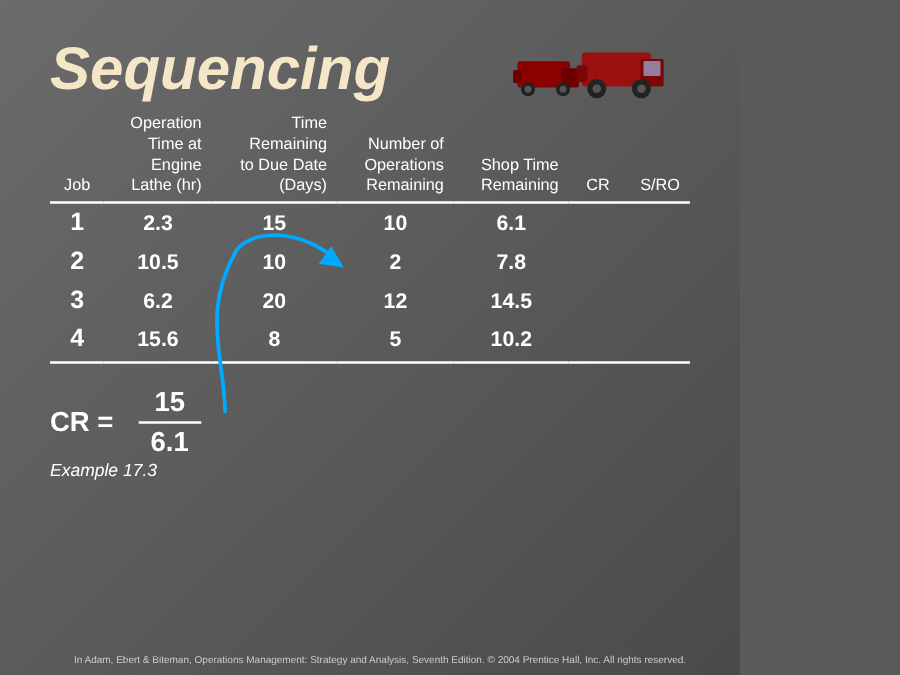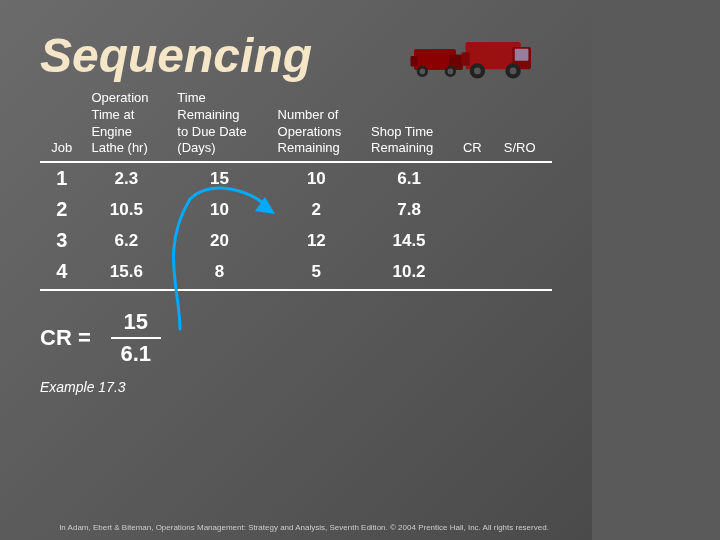--- a/index.html
+++ b/index.html
@@ -62,21 +62,21 @@
       width: 100%;
       border-collapse: collapse;
       font-size: 14px;
     }
 
     thead tr th {
       color: #ffffff;
       font-weight: normal;
       font-size: 13px;
       padding: 2px 8px;
-      text-align: left;
+      text-align: right;
       vertical-align: bottom;
       line-height: 1.3;
     }
 
     thead tr th:first-child {
       text-align: center;
     }
 
     .header-row-bottom th {
       border-bottom: 2px solid #ffffff;
@@ -145,21 +145,21 @@
     .arrow-svg {
       position: absolute;
       left: 60px;
       top: -140px;
       width: 200px;
       height: 170px;
       pointer-events: none;
     }
 
     .example-label {
-      margin-top: 12px;
+      margin-top: 1px;
       font-size: 14px;
       font-style: italic;
       color: #ffffff;
     }
 
     .footer-text {
       position: absolute;
       bottom: 8px;
       left: 56px;
       right: 40px;

